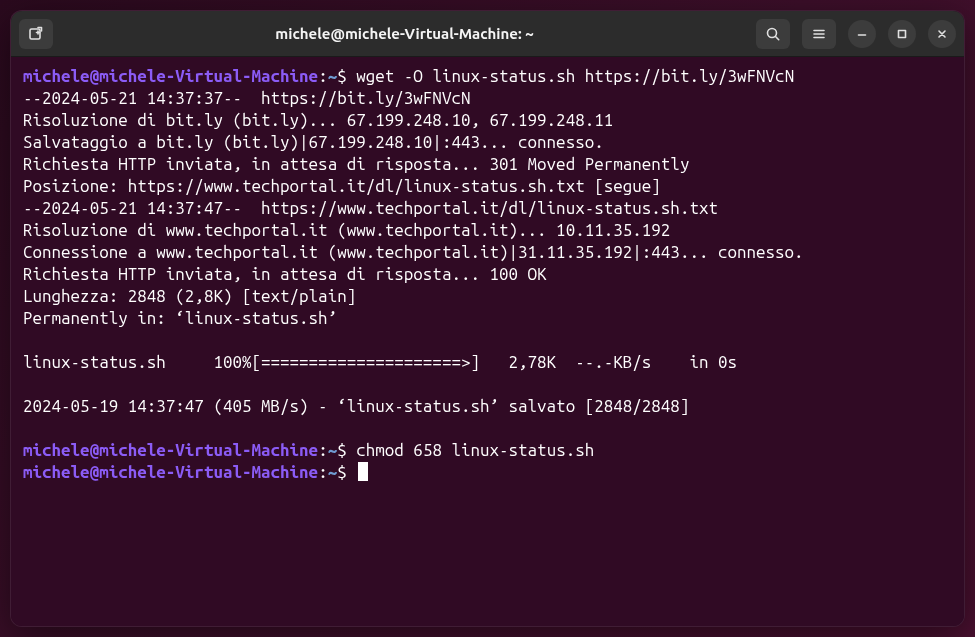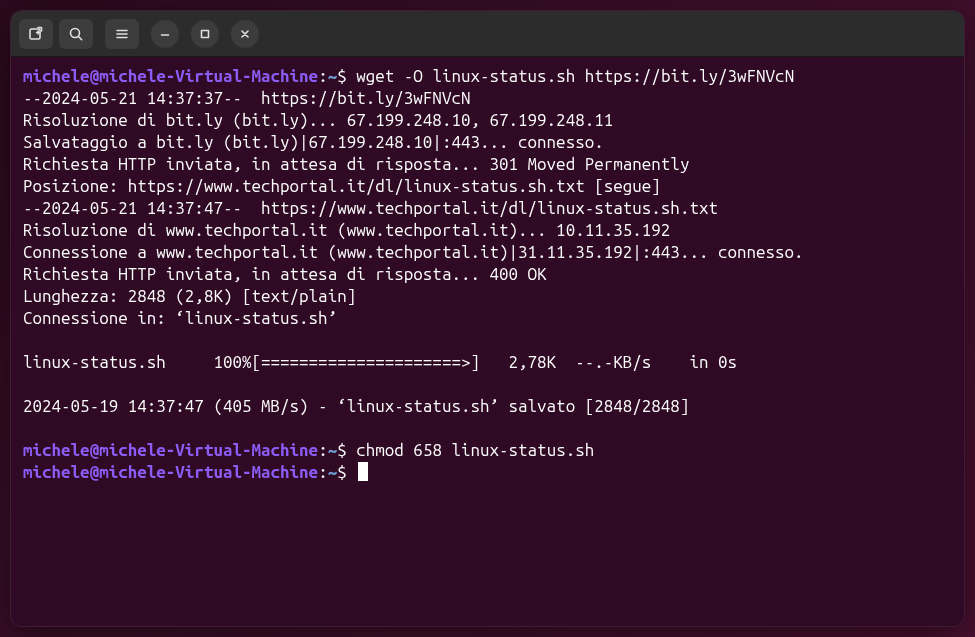--- a/index.html
+++ b/index.html
@@ -79,20 +79,21 @@
   <div class="titlebar">
     <div class="titlebar-left">
       <div class="tb-btn">
         <svg width="18" height="18" viewBox="0 0 18 18">
           <rect x="3" y="4" width="10" height="10" rx="1.5"></rect>
           <path d="M11 2.5 h3.5 v3.5"></path>
           <path d="M9.5 7.5 h3 M11 6 v3"></path>
         </svg>
       </div>
     </div>
+    <div class="titlebar-center">michele@michele-Virtual-Machine: ~</div>
     <div class="titlebar-right">
       <div class="tb-btn">
         <svg width="18" height="18" viewBox="0 0 18 18">
           <circle cx="8" cy="8" r="4.5"></circle>
           <path d="M11.5 11.5 l3.2 3.2"></path>
         </svg>
       </div>
       <div class="tb-btn">
         <svg width="18" height="18" viewBox="0 0 18 18">
           <path d="M4 5.5 h10 M4 9 h10 M4 12.5 h10"></path>
@@ -118,23 +119,23 @@
 
   <div class="terminal"><span class="prompt-user">michele@michele-Virtual-Machine</span><span class="out">:</span><span class="prompt-path">~</span><span class="out">$</span><span class="out"> wget -O linux-status.sh https://bit.ly/3wFNVcN</span>
 <span class="out">--2024-05-21 14:37:37--  https://bit.ly/3wFNVcN</span>
 <span class="out">Risoluzione di bit.ly (bit.ly)... 67.199.248.10, 67.199.248.11</span>
 <span class="out">Salvataggio a bit.ly (bit.ly)|67.199.248.10|:443... connesso.</span>
 <span class="out">Richiesta HTTP inviata, in attesa di risposta... 301 Moved Permanently</span>
 <span class="out">Posizione: https://www.techportal.it/dl/linux-status.sh.txt [segue]</span>
 <span class="out">--2024-05-21 14:37:47--  https://www.techportal.it/dl/linux-status.sh.txt</span>
 <span class="out">Risoluzione di www.techportal.it (www.techportal.it)... 10.11.35.192</span>
 <span class="out">Connessione a www.techportal.it (www.techportal.it)|31.11.35.192|:443... connesso.</span>
-<span class="out">Richiesta HTTP inviata, in attesa di risposta... 400 OK</span>
+<span class="out">Richiesta HTTP inviata, in attesa di risposta... 100 OK</span>
 <span class="out">Lunghezza: 2848 (2,8K) [text/plain]</span>
-<span class="out">Connessione in: ‘linux-status.sh’</span>
+<span class="out">Permanently in: ‘linux-status.sh’</span>
 <span class="out"></span>
 <span class="out">linux-status.sh     100%[=====================&gt;]   2,78K  --.-KB/s    in 0s</span>
 <span class="out"></span>
 <span class="out">2024-05-19 14:37:47 (405 MB/s) - ‘linux-status.sh’ salvato [2848/2848]</span>
 <span class="out"></span>
 <span class="prompt-user">michele@michele-Virtual-Machine</span><span class="out">:</span><span class="prompt-path">~</span><span class="out">$</span><span class="out"> chmod 658 linux-status.sh</span>
 <span class="prompt-user">michele@michele-Virtual-Machine</span><span class="out">:</span><span class="prompt-path">~</span><span class="out">$</span><span class="out"> </span><span class="cursor"></span>
 </div>
 </div>
 

